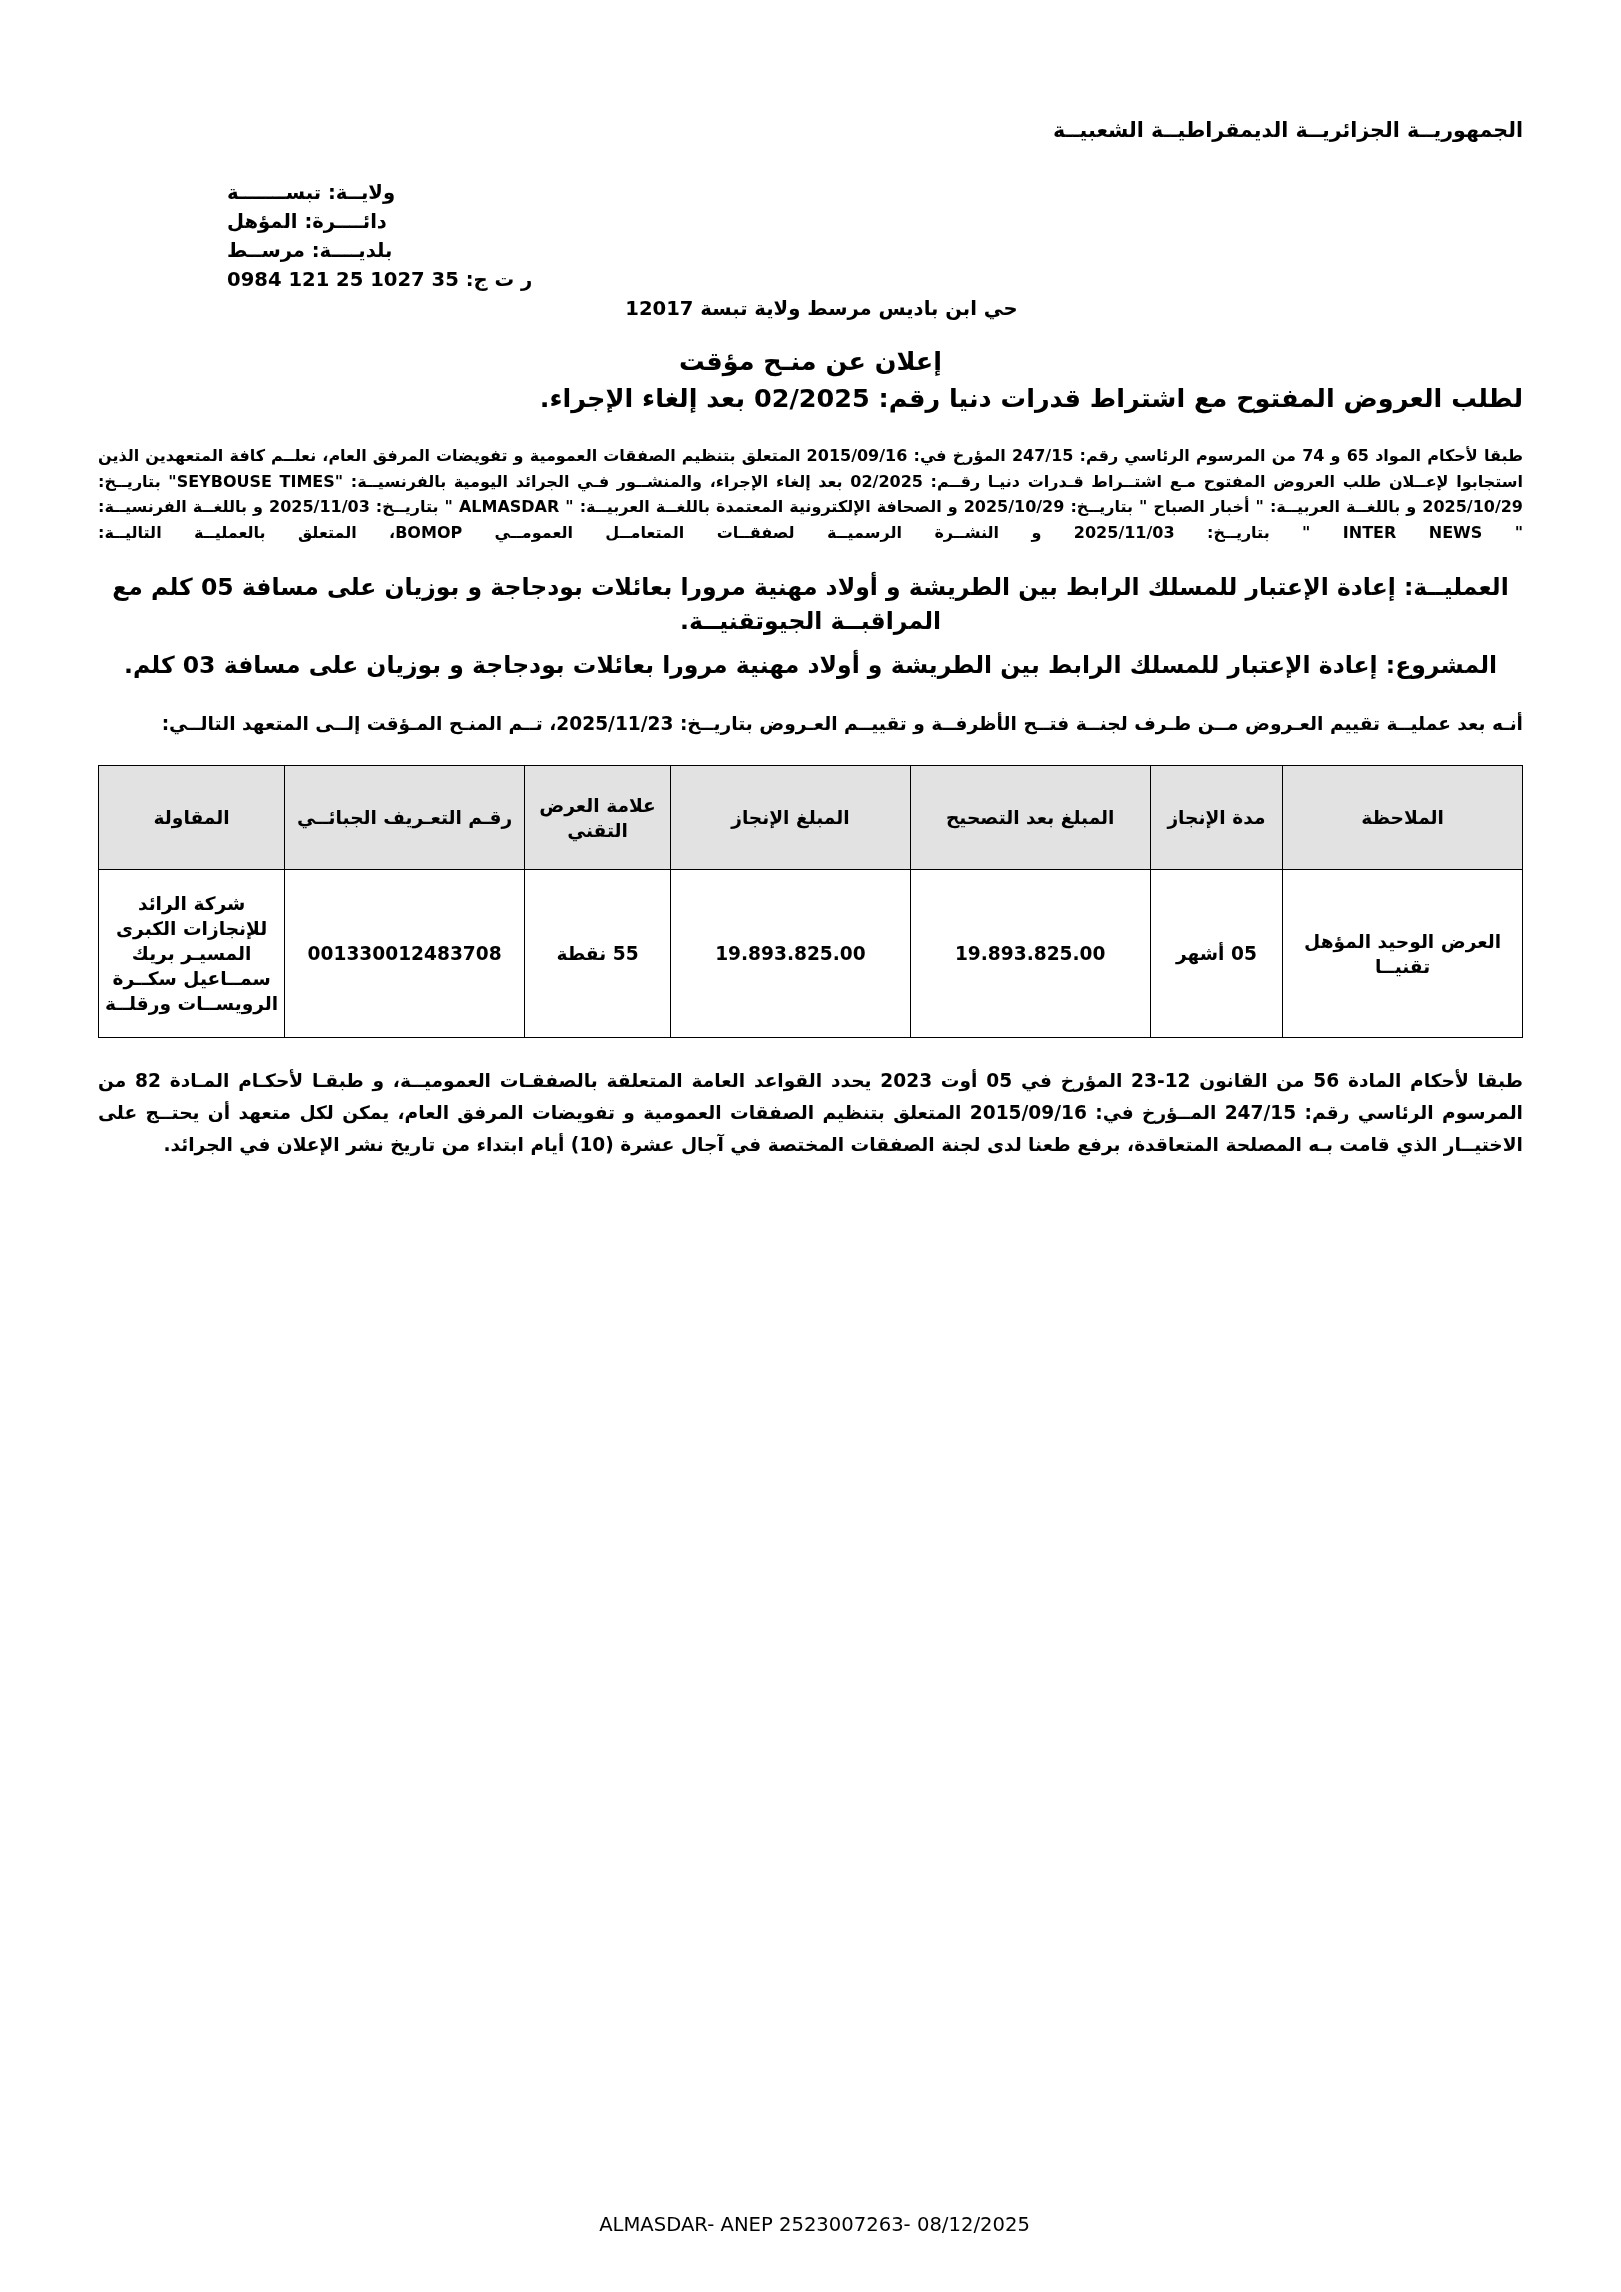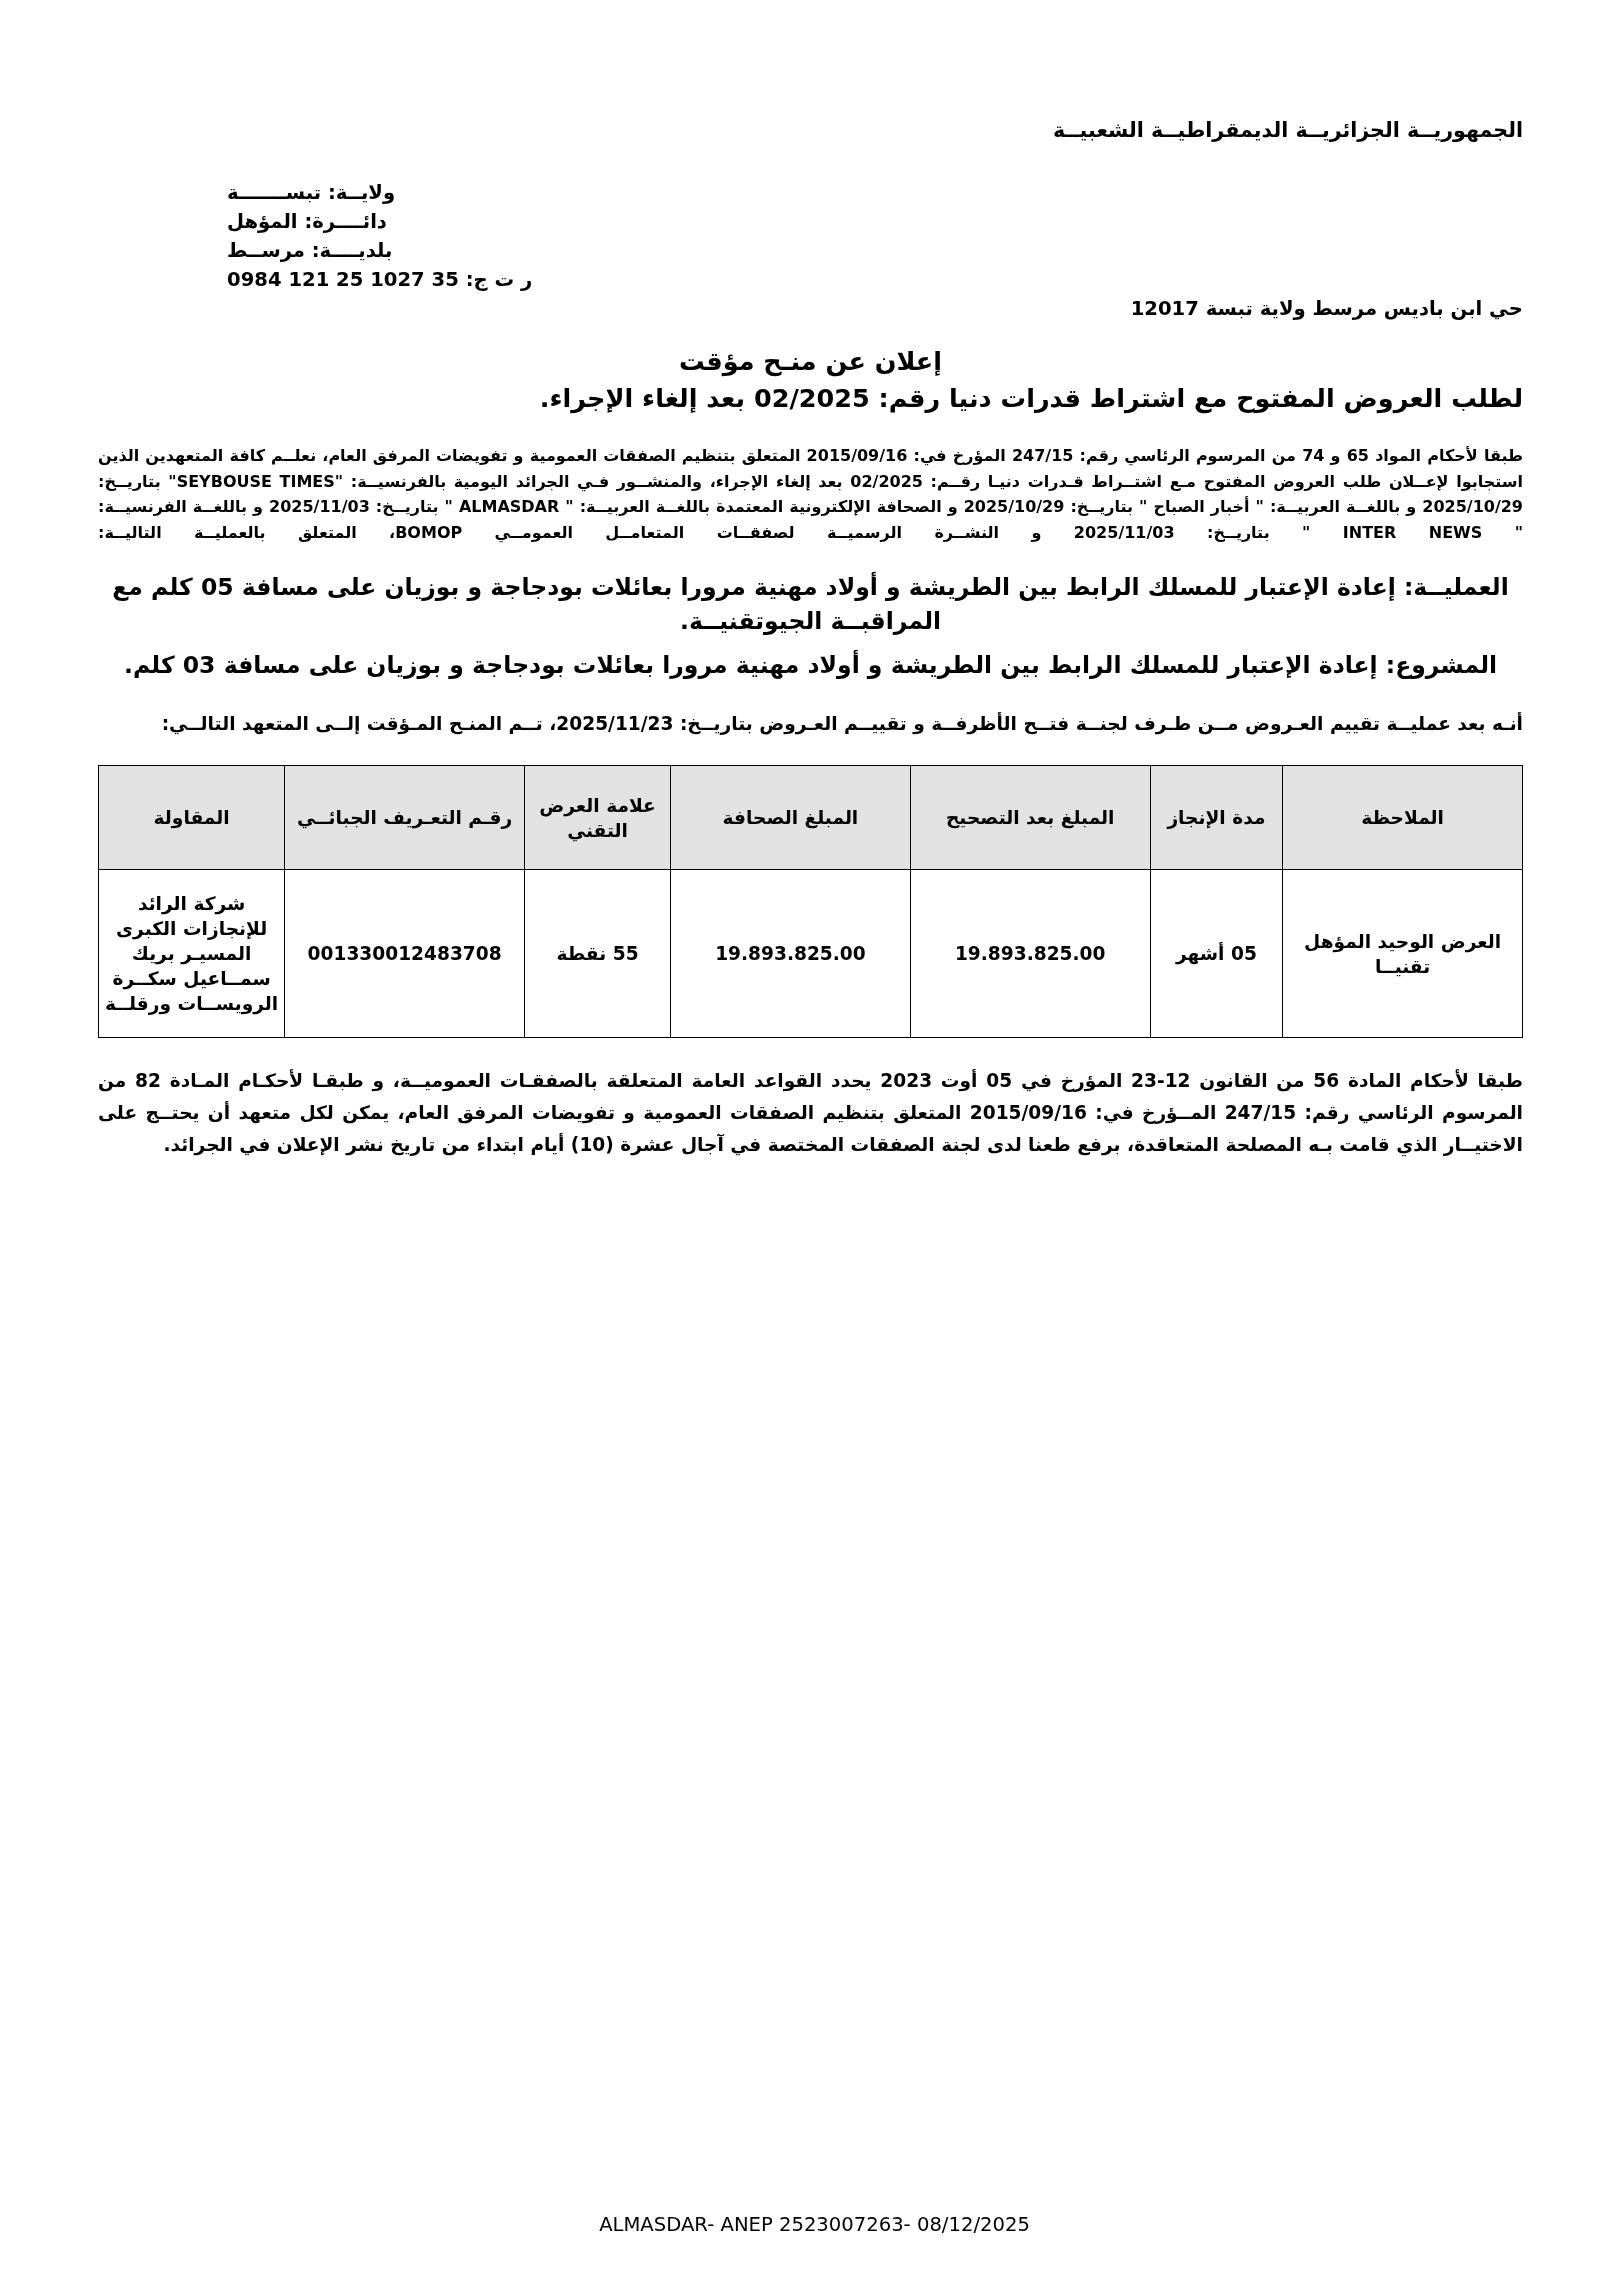--- a/index.html
+++ b/index.html
@@ -35,21 +35,21 @@
     font-weight: bold;
     line-height: 1.48;
     margin-left: 2px;
     margin-bottom: 21.6px;
   }
   .admin-block div {
     padding-left: 127px;
   }
   .admin-block div.wide {
     padding-left: 0;
-    text-align: right;
+    text-align: center;
     margin-left: 20px;
   }
   .title1 {
     font-size: 25.5px;
     font-weight: bold;
     text-align: center;
     margin-top: 9.8px;
     margin-bottom: 5.9px;
   }
   .title2 {
@@ -172,21 +172,21 @@
   <div class="proj-block">المشروع: إعادة الإعتبار للمسلك الرابط بين الطريشة و أولاد مهنية مرورا بعائلات بودجاجة و بوزيان على مسافة 03 كلم.</div>
 
   <div class="award-para para-justify-both">أنـه بعد عمليــة تقييم العـروض مــن طـرف لجنــة فتــح الأظرفــة و تقييــم العـروض بتاريــخ: 2025/11/23، تــم المنـح المـؤقت إلــى المتعهد التالــي:</div>
 
   <table class="award">
     <thead>
       <tr>
         <th class="col-remark">الملاحظة</th>
         <th class="col-duration">مدة الإنجاز</th>
         <th class="col-after">المبلغ بعد التصحيح</th>
-        <th class="col-proposed">المبلغ الصحافة</th>
+        <th class="col-proposed">المبلغ الإنجاز</th>
         <th class="col-tech">علامة العرض التقني</th>
         <th class="col-nif">رقـم التعـريف الجبائــي</th>
         <th class="col-company">المقاولة</th>
       </tr>
     </thead>
     <tbody>
       <tr>
         <td>العرض الوحيد المؤهل تقنيــا</td>
         <td>05 أشهر</td>
         <td>19.893.825.00</td>

